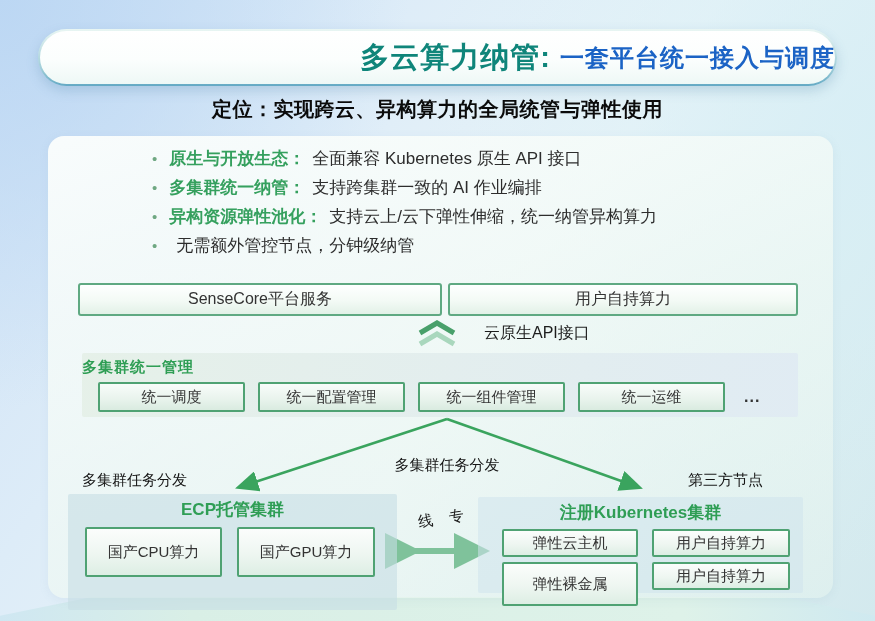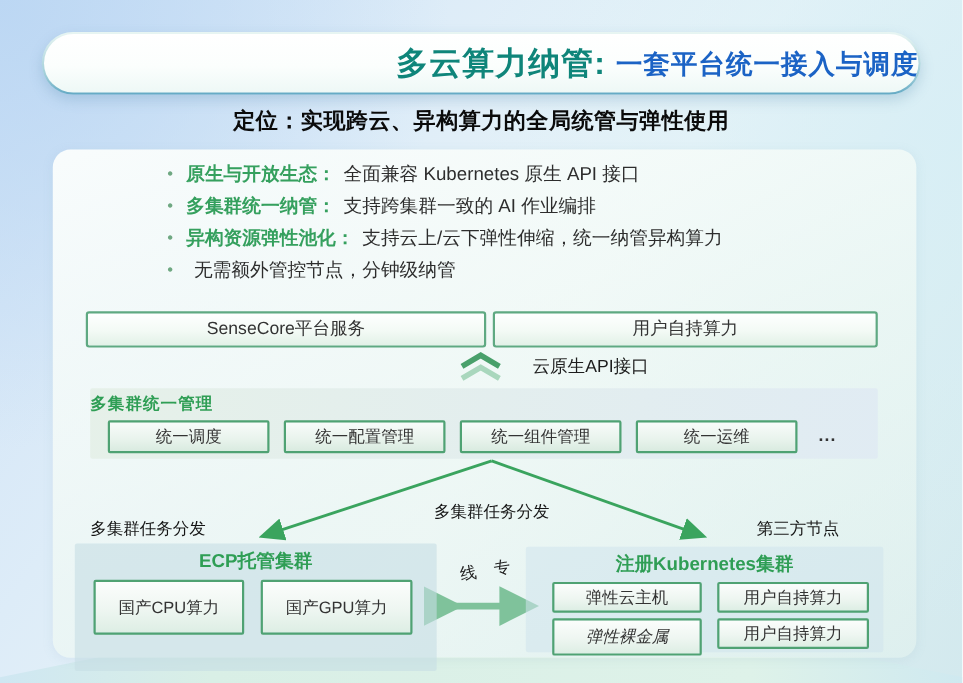--- a/index.html
+++ b/index.html
@@ -99,21 +99,21 @@
   }
   .cbox{
     position:absolute;box-sizing:border-box;border:2px solid #4fa273;border-radius:2px;
     background:linear-gradient(180deg,#fbfdfc 0%,#eef6f1 55%,#ddeee4 100%);
     display:flex;align-items:center;justify-content:center;font-size:15px;color:#333;
   }
   .lft .c1{left:17px;top:33px;width:137px;height:50px;}
   .lft .c2{left:169px;top:33px;width:138px;height:50px;}
   .rgt .c1{left:24px;top:32px;width:136px;height:28px;}
   .rgt .c2{left:174px;top:32px;width:138px;height:28px;}
-  .rgt .c3{left:24px;top:65px;width:136px;height:34px;font-style:italic;}
+  .rgt .c3{left:24px;top:65px;width:136px;height:44px;}
   .rgt .c4{left:174px;top:65px;width:138px;height:28px;}
   .overlay{position:absolute;left:0;top:0;width:875px;height:621px;pointer-events:none;}
 </style>
 </head>
 <body>
 
 <div class="stage">
 
   <div class="floor"></div>
 

